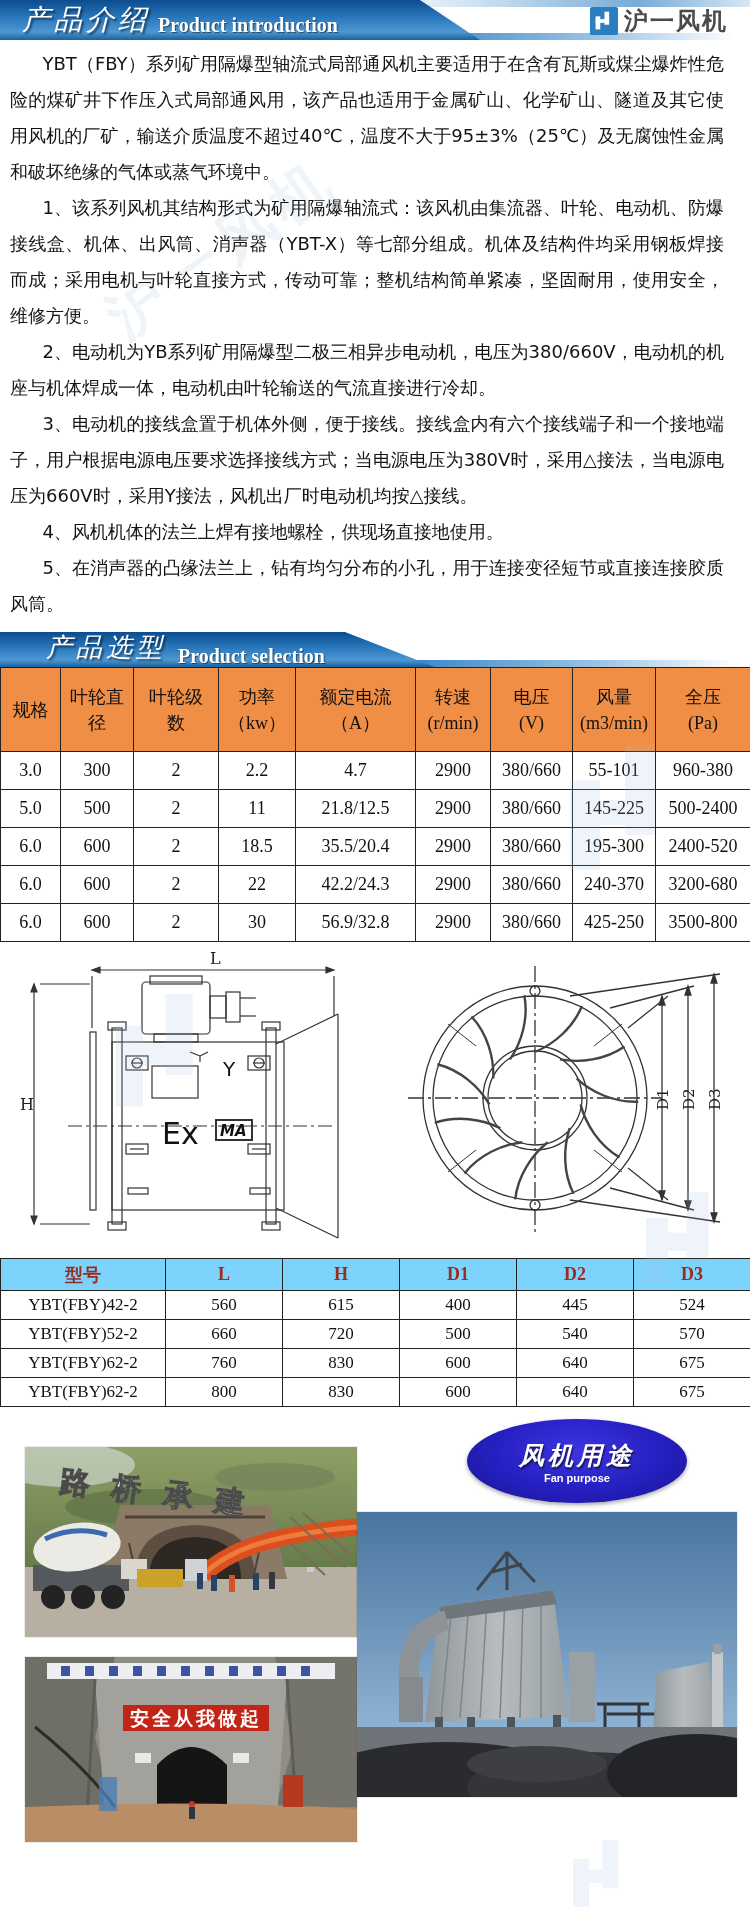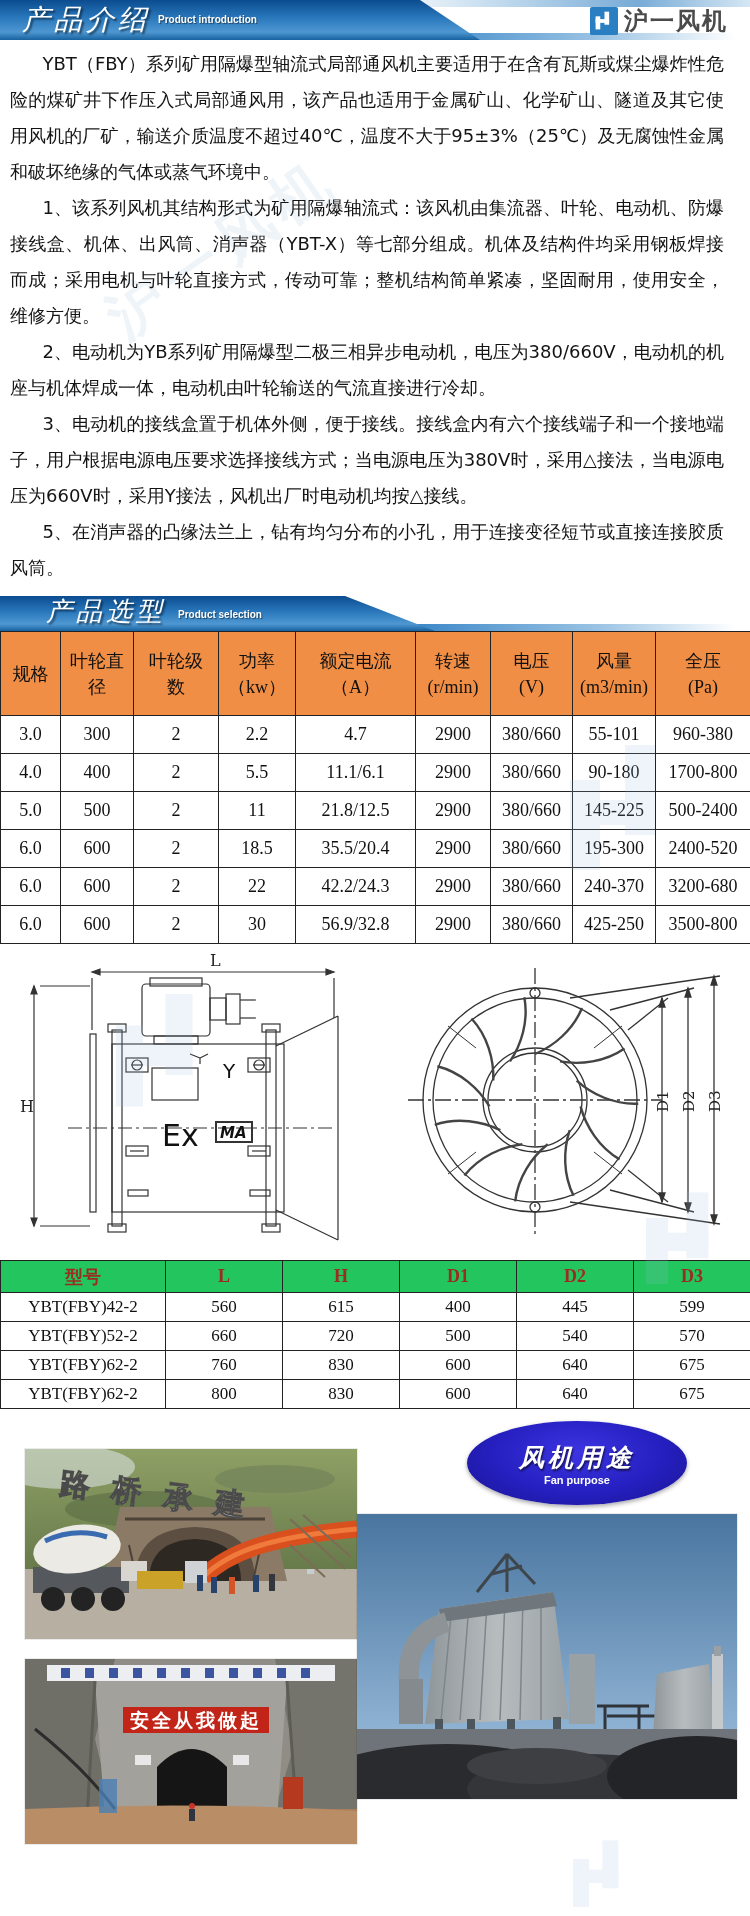--- a/index.html
+++ b/index.html
@@ -17,22 +17,22 @@
   .banner { position:relative; width:750px; }
   .banner .strip { position:absolute; left:0; right:0; bottom:0; height:7px;
       background:linear-gradient(90deg,#15609f 0%,#3a87c8 55%,#9cc4e4 80%,#ffffff 98%); }
   .banner .strip-top { position:absolute; left:0; right:0; top:0; height:7px;
       background:linear-gradient(90deg,rgba(255,255,255,0) 50%,#bcd7ec 68%,#78abd6 85%,#d5e7f4 100%); }
   .banner .bar { position:absolute; inset:0;
       background:linear-gradient(180deg,#0b4c8f 0%,#2a78bc 45%,#4e97d2 80%,#17629f 100%); }
   .banner .titles { position:absolute; top:0; left:0; right:0; bottom:0; z-index:3; }
   .title-cn { position:absolute; left:22px; top:1px; color:#fff; font-size:28px; font-weight:normal;
       font-style:italic; letter-spacing:4px; text-shadow:2px 2px 2px rgba(0,0,0,.55); }
-  .title-en { position:absolute; color:#fff; font-size:10px; font-weight:bold;
-      font-family:Liberation Sans, sans-serif; text-shadow:1px 1px 1px rgba(0,0,0,.5); }
+  .title-en { position:absolute; color:#fff; font-size:20px; font-weight:bold;
+      font-family:Liberation Serif, serif; text-shadow:1px 1px 1px rgba(0,0,0,.5); }
   .top-banner { height:40px; }
   .top-banner .bar { clip-path:polygon(0 0,56% 0,64% 100%,0 100%); }
   .top-banner .title-en { left:158px; top:14px; }
   .sel-banner { height:35px; margin-top:6px; }
   .sel-banner .bar { clip-path:polygon(0 0,46% 0,58% 100%,0 100%); }
   .sel-banner .title-cn { left:46px; top:-2px; font-size:26px; }
   .sel-banner .title-en { left:178px; top:13px; }
 
   .logo { position:absolute; right:22px; top:5px; display:flex; align-items:center; gap:6px; z-index:4; }
   .logo-txt { font-size:24px; font-weight:bold; color:#4a4a4a; letter-spacing:2px; }
@@ -41,21 +41,21 @@
   .intro { padding:6px 26px 4px 10px; }
   .intro p { font-size:18px; line-height:36px; color:#141414; text-indent:1.8em; text-align:justify; }
 
   
   table { border-collapse:collapse; width:750px; table-layout:fixed; background:transparent; }
   th, td { border:1px solid #222; text-align:center; vertical-align:middle;
            font-family:"Liberation Serif", serif; color:#111; overflow:hidden; }
   .spec th { background:#ef8e44; font-size:18px; font-weight:normal; white-space:pre-line; height:84px; line-height:26px; }
   .spec td { height:38px; font-size:18px; }
   .dims { margin-top:10px; }
-  .dims th { background:#22c55e; color:#9b2d20; font-size:18px; font-weight:bold; height:32px; }
+  .dims th { background:#7dd3fc; color:#9b2d20; font-size:18px; font-weight:bold; height:32px; }
   .dims td { height:29px; font-size:17px; }
 
   
   .drawings { display:flex; padding:6px 0 2px 4px; height:306px; }
   .drawings svg { display:block; }
 
   
   .bottom { position:relative; height:472px; margin-top:2px; }
   .badge { position:absolute; left:467px; top:10px; width:220px; height:84px; border-radius:50%;
       background:radial-gradient(ellipse at 50% 38%, #3d35e2 0%, #251fc0 55%, #1a148f 100%);
@@ -131,20 +131,21 @@
       </svg>
       <span class="logo-txt">沪一风机</span>
     </div>
   </div>
 
   <div class="intro z">
     <p>YBT（FBY）系列矿用隔爆型轴流式局部通风机主要适用于在含有瓦斯或煤尘爆炸性危险的煤矿井下作压入式局部通风用，该产品也适用于金属矿山、化学矿山、隧道及其它使用风机的厂矿，输送介质温度不超过40℃，温度不大于95±3%（25℃）及无腐蚀性金属和破坏绝缘的气体或蒸气环境中。</p>
     <p>1、该系列风机其结构形式为矿用隔爆轴流式：该风机由集流器、叶轮、电动机、防爆接线盒、机体、出风筒、消声器（YBT-X）等七部分组成。机体及结构件均采用钢板焊接而成；采用电机与叶轮直接方式，传动可靠；整机结构简单紧凑，坚固耐用，使用安全，维修方便。</p>
     <p>2、电动机为YB系列矿用隔爆型二极三相异步电动机，电压为380/660V，电动机的机座与机体焊成一体，电动机由叶轮输送的气流直接进行冷却。</p>
     <p>3、电动机的接线盒置于机体外侧，便于接线。接线盒内有六个接线端子和一个接地端子，用户根据电源电压要求选择接线方式；当电源电压为380V时，采用△接法，当电源电压为660V时，采用Y接法，风机出厂时电动机均按△接线。</p>
+    <p>4、风机机体的法兰上焊有接地螺栓，供现场直接地使用。</p>
     <p>5、在消声器的凸缘法兰上，钻有均匀分布的小孔，用于连接变径短节或直接连接胶质风筒。</p>
   </div>
 
   <div class="banner sel-banner z">
     <div class="strip"></div>
     <div class="bar"></div>
     <div class="titles">
       <span class="title-cn">产品选型</span>
       <span class="title-en">Product selection</span>
     </div>
@@ -189,31 +190,20 @@
           <td>300</td>
           <td>2</td>
           <td>2.2</td>
           <td>4.7</td>
           <td>2900</td>
           <td>380/660</td>
           <td>55-101</td>
           <td>960-380</td>
         </tr>
         <tr>
-          <td>4.0</td>
-          <td>400</td>
-          <td>2</td>
-          <td>5.5</td>
-          <td>11.1/6.1</td>
-          <td>2900</td>
-          <td>380/660</td>
-          <td>90-180</td>
-          <td>1700-800</td>
-        </tr>
-        <tr>
           <td>5.0</td>
           <td>500</td>
           <td>2</td>
           <td>11</td>
           <td>21.8/12.5</td>
           <td>2900</td>
           <td>380/660</td>
           <td>145-225</td>
           <td>500-2400</td>
         </tr>
@@ -384,21 +374,21 @@
         <th>D3</th>
       </tr>
     </thead>
     <tbody>
         <tr>
           <td>YBT(FBY)42-2</td>
           <td>560</td>
           <td>615</td>
           <td>400</td>
           <td>445</td>
-          <td>599</td>
+          <td>524</td>
         </tr>
         <tr>
           <td>YBT(FBY)52-2</td>
           <td>660</td>
           <td>720</td>
           <td>500</td>
           <td>540</td>
           <td>570</td>
         </tr>
         <tr>

